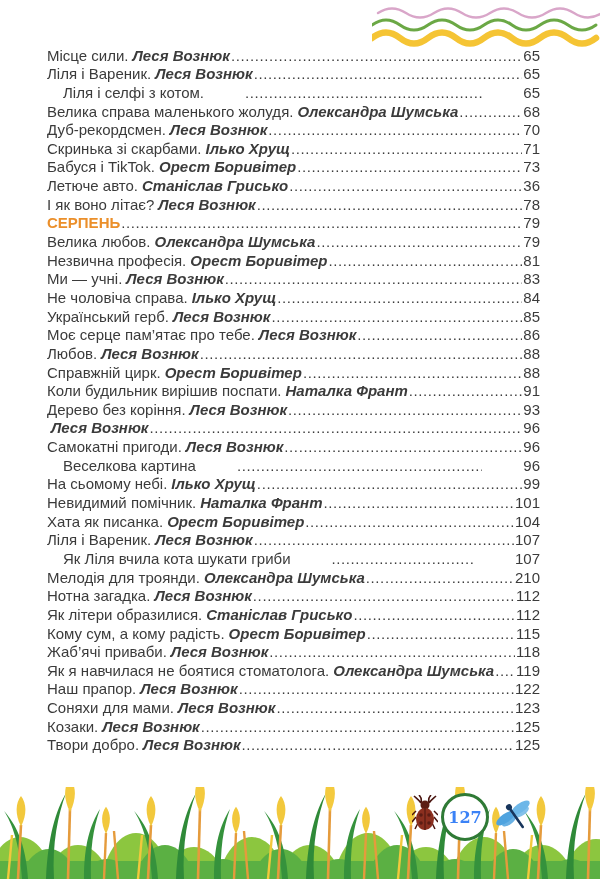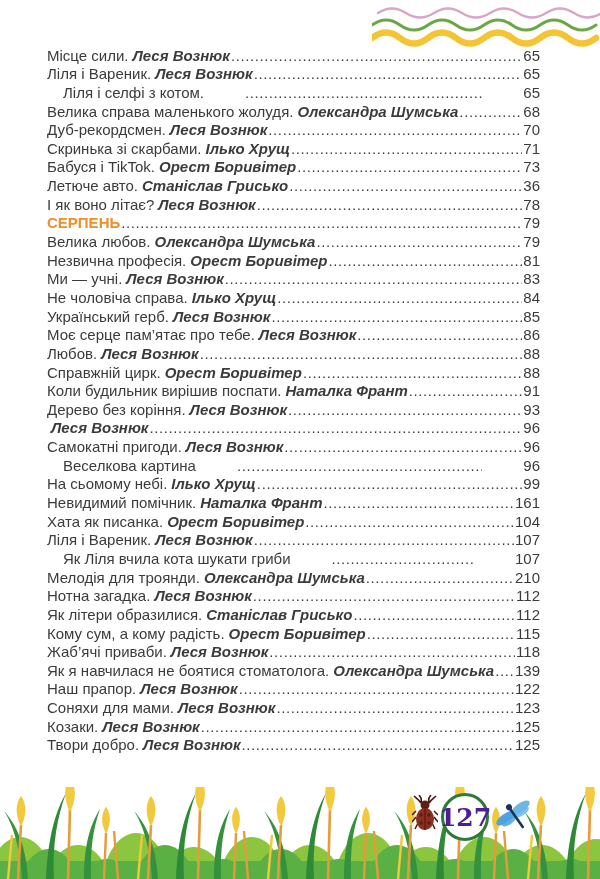--- a/index.html
+++ b/index.html
@@ -50,22 +50,22 @@
   .badge{
     position:absolute;
     left:441px;top:793px;
     width:42px;height:42px;
     border:3.5px solid #2f7a35;
     border-radius:50%;
     background:#ffffff;
     display:flex;align-items:center;justify-content:center;
     font-family:"DejaVu Serif", serif;
     font-weight:bold;
-    font-size:25px;
-    color:#4c1d95;
+    font-size:16px;
+    color:#3b82f6;
     z-index:3;
   }
   .beetle{position:absolute;left:412px;top:795px;width:26px;height:38px;z-index:3;}
   .dragonfly{position:absolute;left:490px;top:794px;width:46px;height:38px;z-index:3;}
 </style>
 </head>
 <body>
 
 <div class="page">
 
@@ -216,21 +216,21 @@
       <div class="row">
       <span class="t">На сьомому небі.</span>
       <span class="a">Ілько Хрущ</span>
       <span class="leader"></span>
       <span class="p">99</span>
     </div>
       <div class="row">
       <span class="t">Невидимий помічник.</span>
       <span class="a">Наталка Франт</span>
       <span class="leader"></span>
-      <span class="p">161</span>
+      <span class="p">101</span>
     </div>
       <div class="row">
       <span class="t">Хата як писанка.</span>
       <span class="a">Орест Боривітер</span>
       <span class="leader"></span>
       <span class="p">104</span>
     </div>
       <div class="row">
       <span class="t">Ліля і Вареник.</span>
       <span class="a">Леся Вознюк</span>
@@ -270,21 +270,21 @@
       <div class="row">
       <span class="t">Жаб’ячі приваби.</span>
       <span class="a">Леся Вознюк</span>
       <span class="leader"></span>
       <span class="p">118</span>
     </div>
       <div class="row">
       <span class="t">Як я навчилася не боятися стоматолога.</span>
       <span class="a">Олександра Шумська</span>
       <span class="leader"></span>
-      <span class="p">139</span>
+      <span class="p">119</span>
     </div>
       <div class="row">
       <span class="t">Наш прапор.</span>
       <span class="a">Леся Вознюк</span>
       <span class="leader"></span>
       <span class="p">122</span>
     </div>
       <div class="row">
       <span class="t">Соняхи для мами.</span>
       <span class="a">Леся Вознюк</span>

